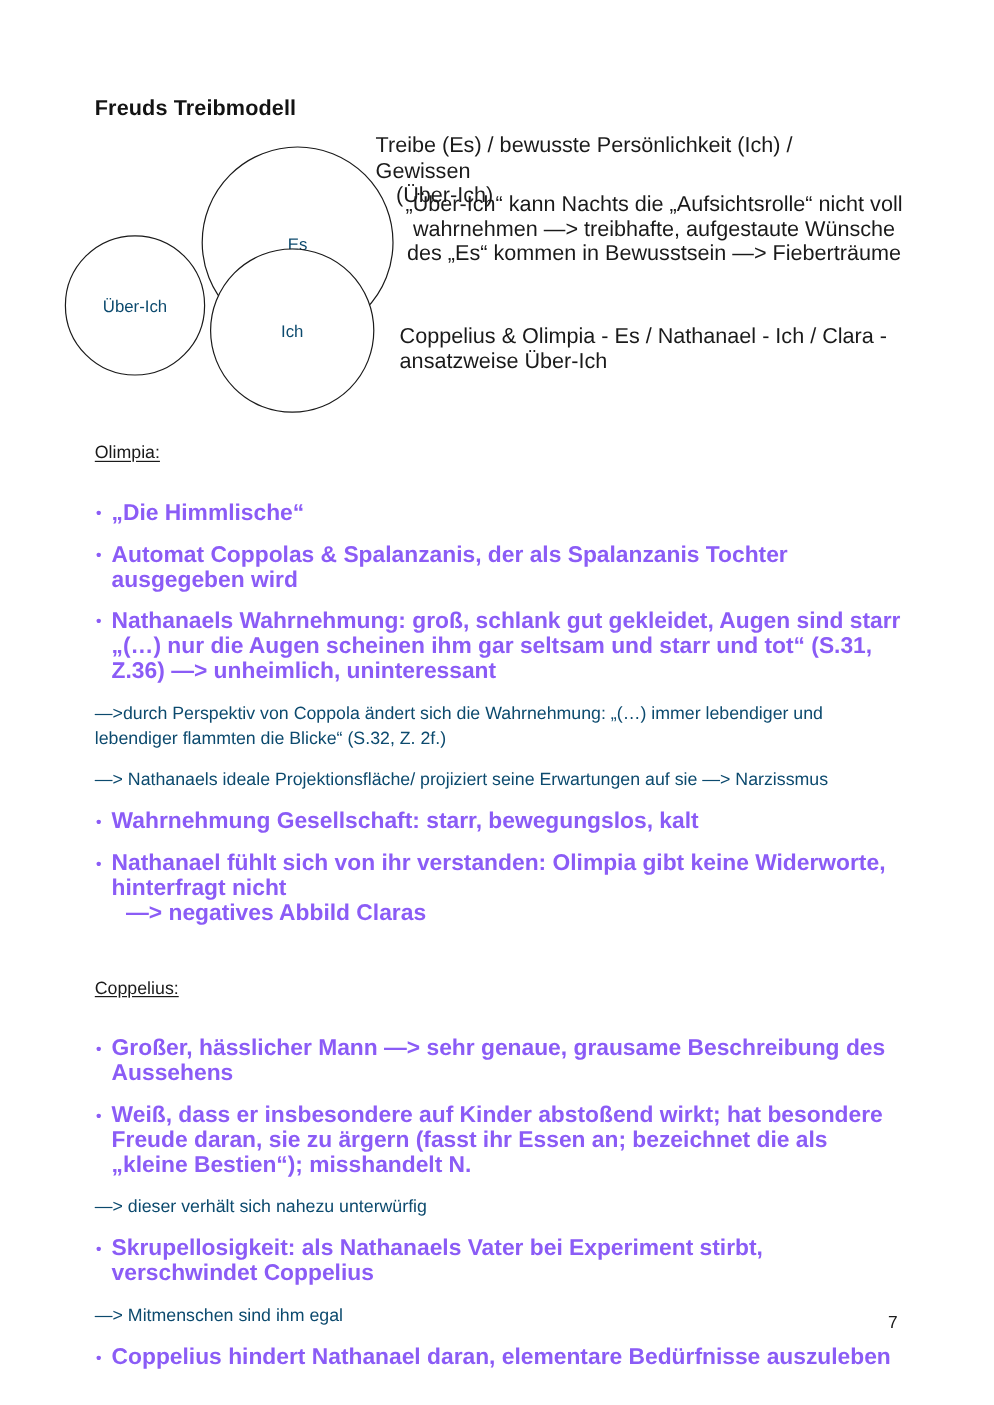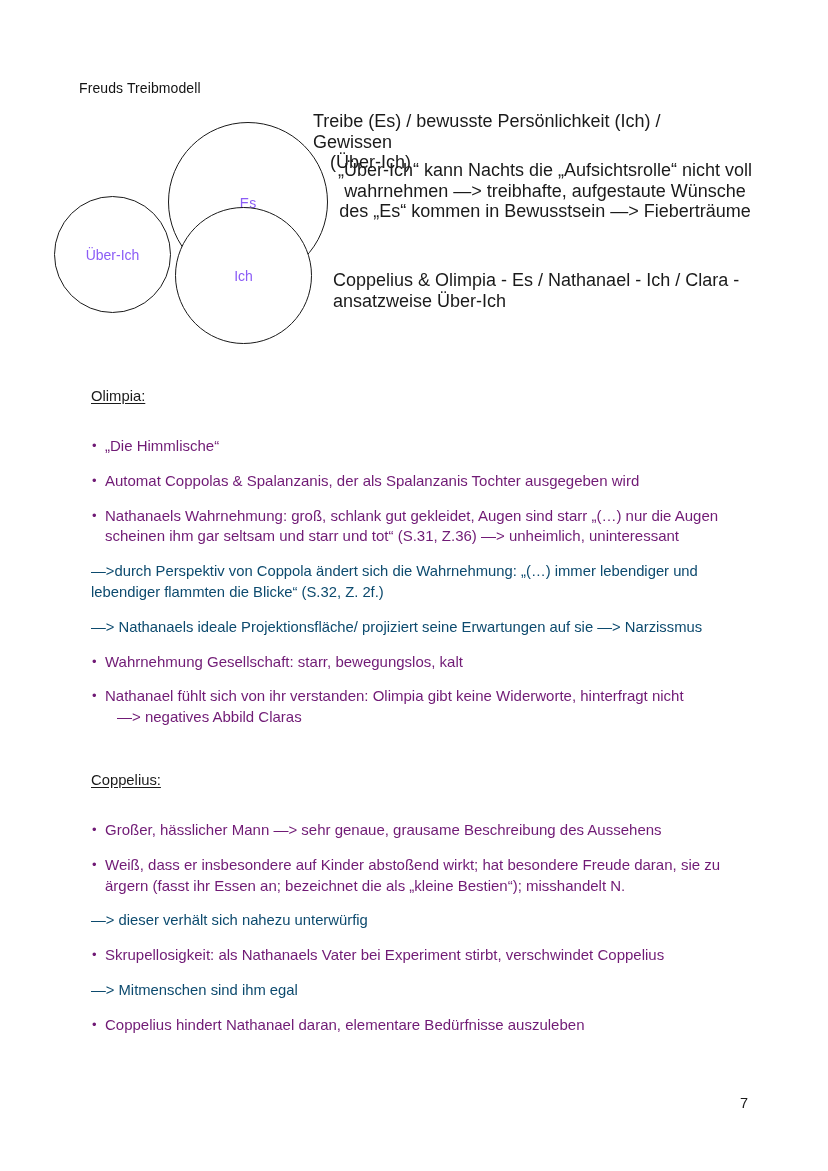--- a/index.html
+++ b/index.html
@@ -23,22 +23,22 @@
     height: 1171px;
     background: #ffffff;
     overflow: hidden;
   }
 
   
   .doc-title {
     position: absolute;
     left: 79px;
     top: 80px;
-    font-size: 14px;
-    font-weight: normal;
+    font-size: 18px;
+    font-weight: bold;
     letter-spacing: 0.1px;
     color: #131313;
   }
 
   
   .diagram {
     position: absolute;
     left: 0px;
     top: 100px;
     width: 350px;
@@ -49,21 +49,21 @@
     border: 1.6px solid #1a1a1a;
     border-radius: 50%;
     background: transparent;
     box-sizing: border-box;
   }
   .circle-label {
     position: absolute;
     width: 100%;
     text-align: center;
     font-size: 14px;
-    color: #8b5cf6;
+    color: #0c4a6e;
     white-space: nowrap;
   }
 
   
   .c-ueberich {
     left: 54px;
     top: 96px;
     width: 117px;
     height: 117px;
   }
@@ -123,42 +123,42 @@
     left: 333px;
     top: 250px;
     width: 420px;
     margin-top: 20px;
   }
 
   
   .body-area {
     position: absolute;
     left: 79px;
-    top: 386px;
+    top: 368px;
     width: 675px;
-    margin-left: 12px;
   }
   .sec-head {
     font-size: 14.8px;
     line-height: 20px;
     color: #1a1a1a;
     text-decoration: underline;
     text-underline-offset: 2px;
     margin: 0 0 16px 0;
     display: inline-block;
   }
   .head-wrap { display:block; margin-bottom: 14px; }
 
   .bullet {
     position: relative;
-    font-size: 15px;
+    font-size: 19px;
     line-height: 20.8px;
-    color: #701a75;
+    color: #8b5cf6;
     padding-left: 14px;
     margin-bottom: 14px;
+    font-weight: bold;
   }
   .bullet::before {
     content: "•";
     position: absolute;
     left: 1px;
     top: 0;
     font-size: 13px;
   }
   .bullet .ind { display: block; padding-left: 12px; }
 

